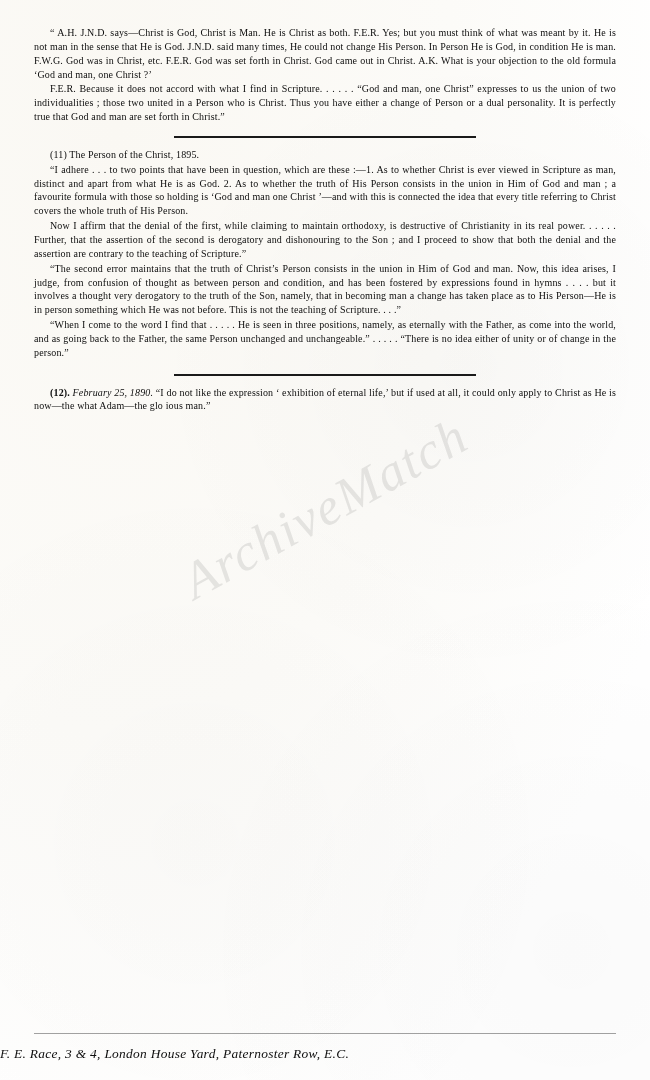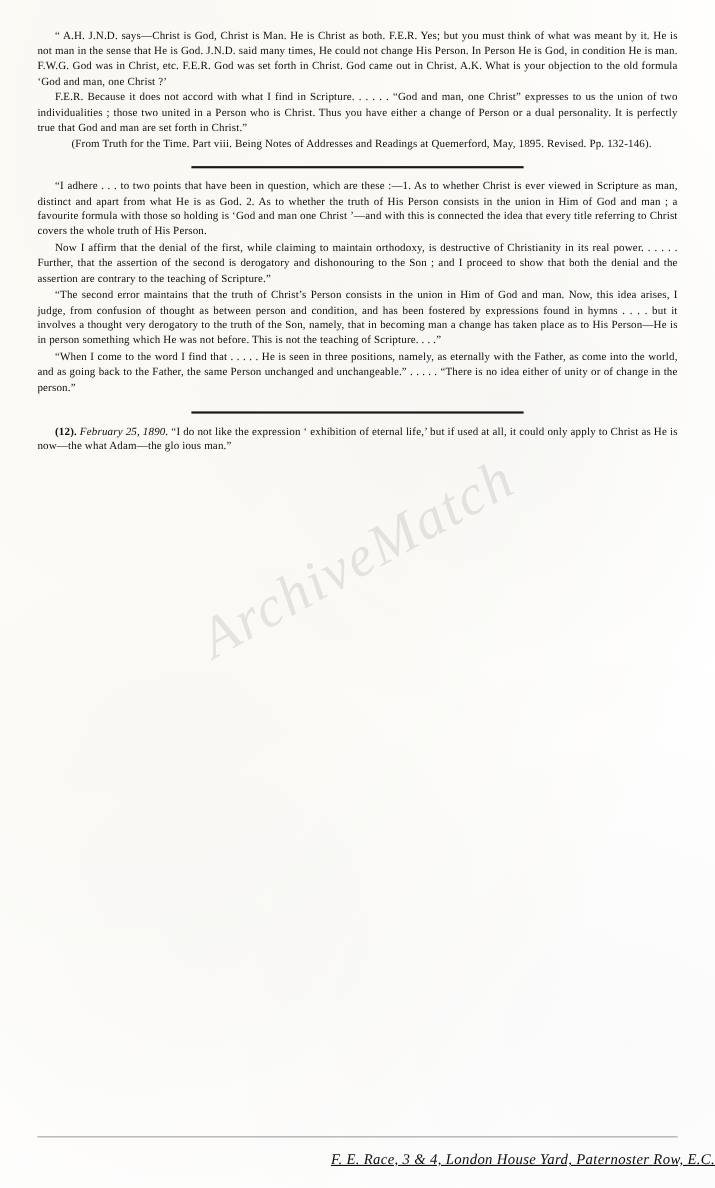--- a/index.html
+++ b/index.html
@@ -77,25 +77,24 @@
     margin: 12px auto 10px auto;
   }
   hr.rule.lower {
     margin: 14px auto 10px auto;
   }
   .colophon {
     position: absolute;
     left: 0;
     right: 0;
     bottom: 18px;
-    text-align: right;
+    text-align: left;
     font-style: italic;
     font-size: 13.4px;
     letter-spacing: 0.3px;
-    text-decoration: underline;
   }
   .colophon-rule {
     position: absolute;
     left: 34px;
     right: 34px;
     bottom: 46px;
     border-top: 1px solid #555;
     opacity: 0.55;
   }
 </style>
@@ -105,24 +104,24 @@
 <div class="page">
 
   <div class="watermark">ArchiveMatch</div>
 
   <div class="body-text">
 
     <p class="indent">“ A.H.  J.N.D. says—Christ is God, Christ is Man.  He is Christ as both.  F.E.R.  Yes; but you must think of what was meant by it.  He is not man in the sense that He is God.  J.N.D. said many times, He could not change His Person.  In Person He is God, in condition He is man.  F.W.G.  God was in Christ, etc.  F.E.R.  God was set forth in Christ.  God came out in Christ.  A.K.  What is your objection to the old formula ‘God and man, one Christ ?’</p>
 
     <p class="indent">F.E.R.  Because it does not accord with what I find in Scripture.  . . . . . “God and man, one Christ” expresses to us the union of two individualities ; those two united in a Person who is Christ. Thus you have either a change of Person or a dual personality.  It is perfectly true that God and man are set forth in Christ.”</p>
 
-    <p class="indent-big">(From Truth for the Time.  Part viii.  Being Notes of Addresses and Readings at Quemerford, May, 1895.  Revised.  Pp. 132-146).</p>
 
     <hr class="rule">
 
+    <p class="indent">(11)  The Person of the Christ, 1895.</p>
 
     <p class="indent">“I adhere . . . to two points that have been in question, which are these :—1. As to whether Christ is ever viewed in Scripture as man, distinct and apart from what He is as God.  2. As to whether the truth of His Person consists in the union in Him of God and man ; a favourite formula with those so holding is ‘God and man one Christ ’—and with this is connected the idea that every title referring to Christ covers the whole truth of His Person.</p>
 
     <p class="indent">Now I affirm that the denial of the first, while claiming to maintain orthodoxy, is destructive of Christianity in its real power. . . . . . Further, that the assertion of the second is derogatory and dishonouring to the Son ; and I proceed to show that both the denial and the assertion are contrary to the teaching of Scripture.”</p>
 
     <p class="indent">“The second error maintains that the truth of Christ’s Person consists in the union in Him of God and man.  Now, this idea arises, I judge, from confusion of thought as between person and condition, and has been fostered by expressions found in hymns . . . . but it involves a thought very derogatory to the truth of the Son, namely, that in becoming man a change has taken place as to His Person—He is in person something which He was not before. This is not the teaching of Scripture. . . .”</p>
 
     <p class="indent">“When I come to the word I find that . . . . . He is seen in three positions, namely, as eternally with the Father, as come into the world, and as going back to the Father, the same Person unchanged and unchangeable.” . . . . . “There is no idea either of unity or of change in the person.”</p>
 
     <hr class="rule lower">

